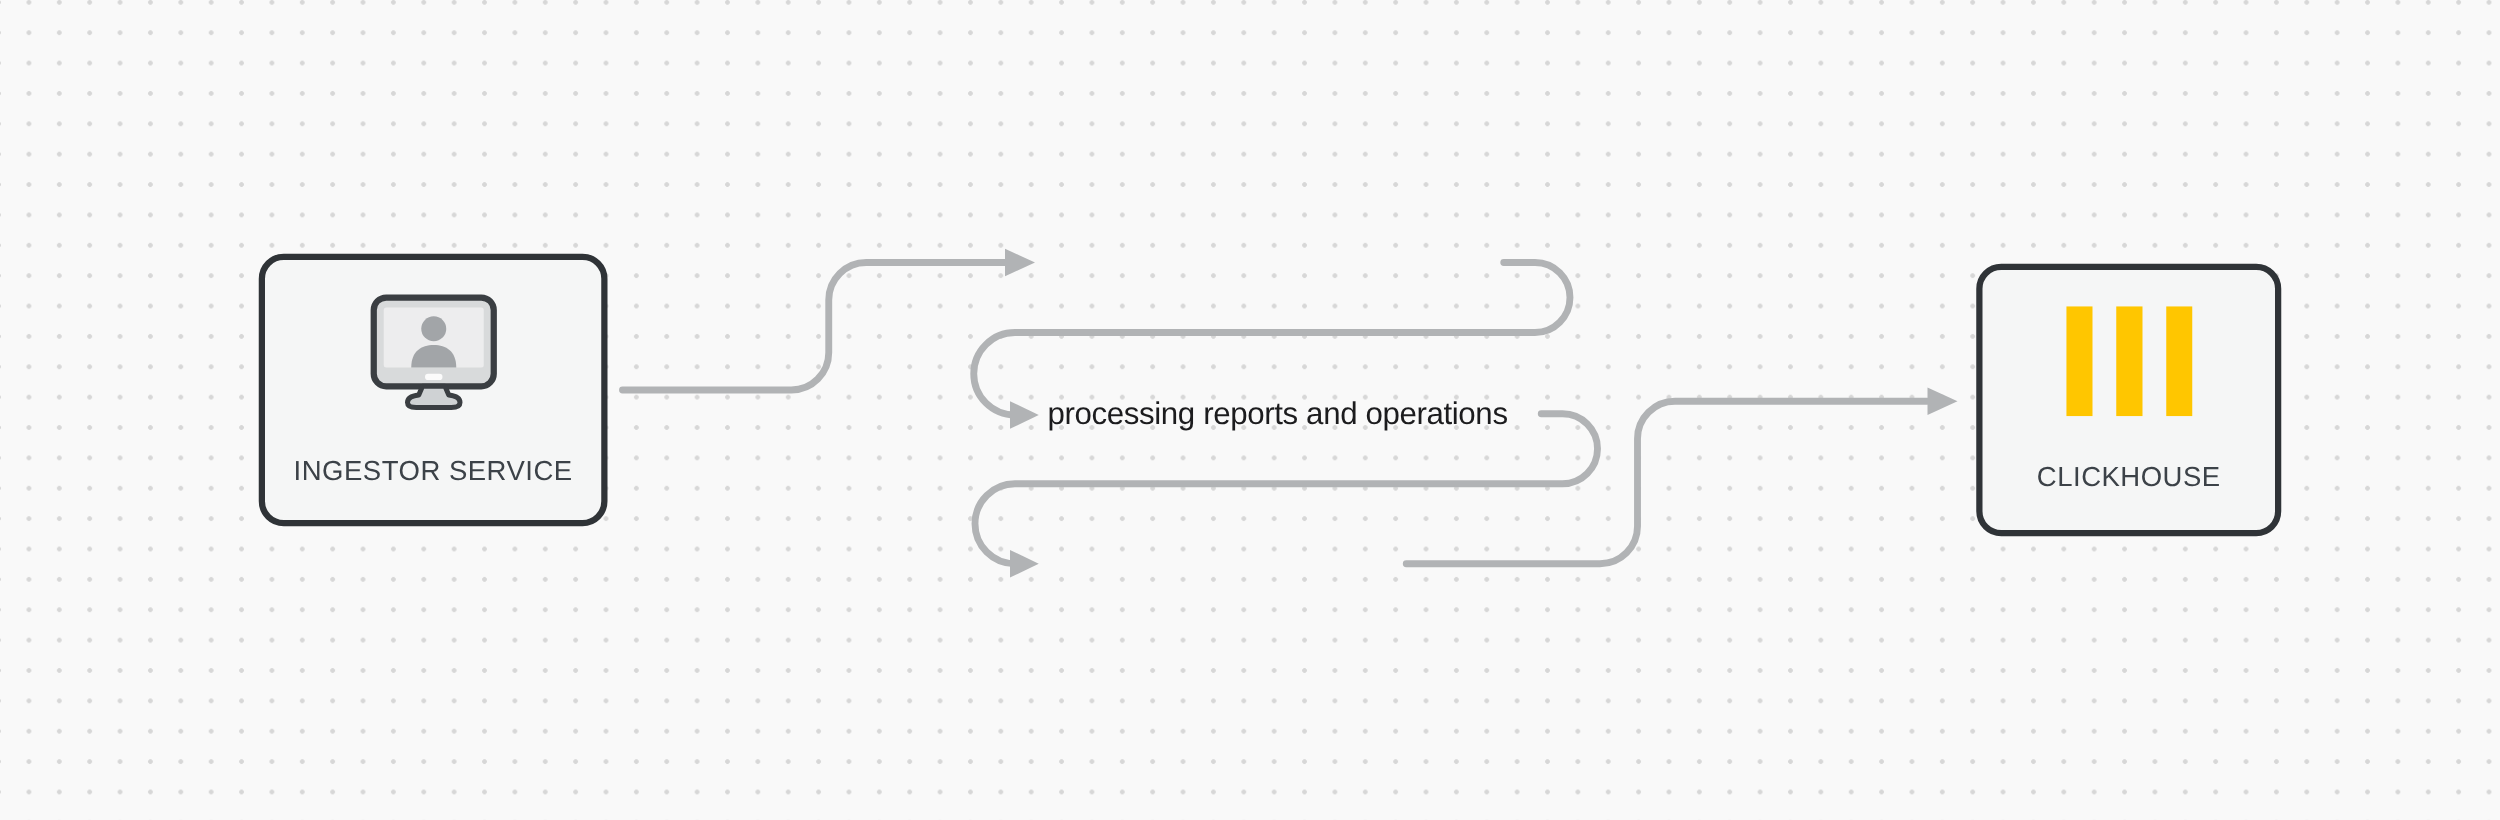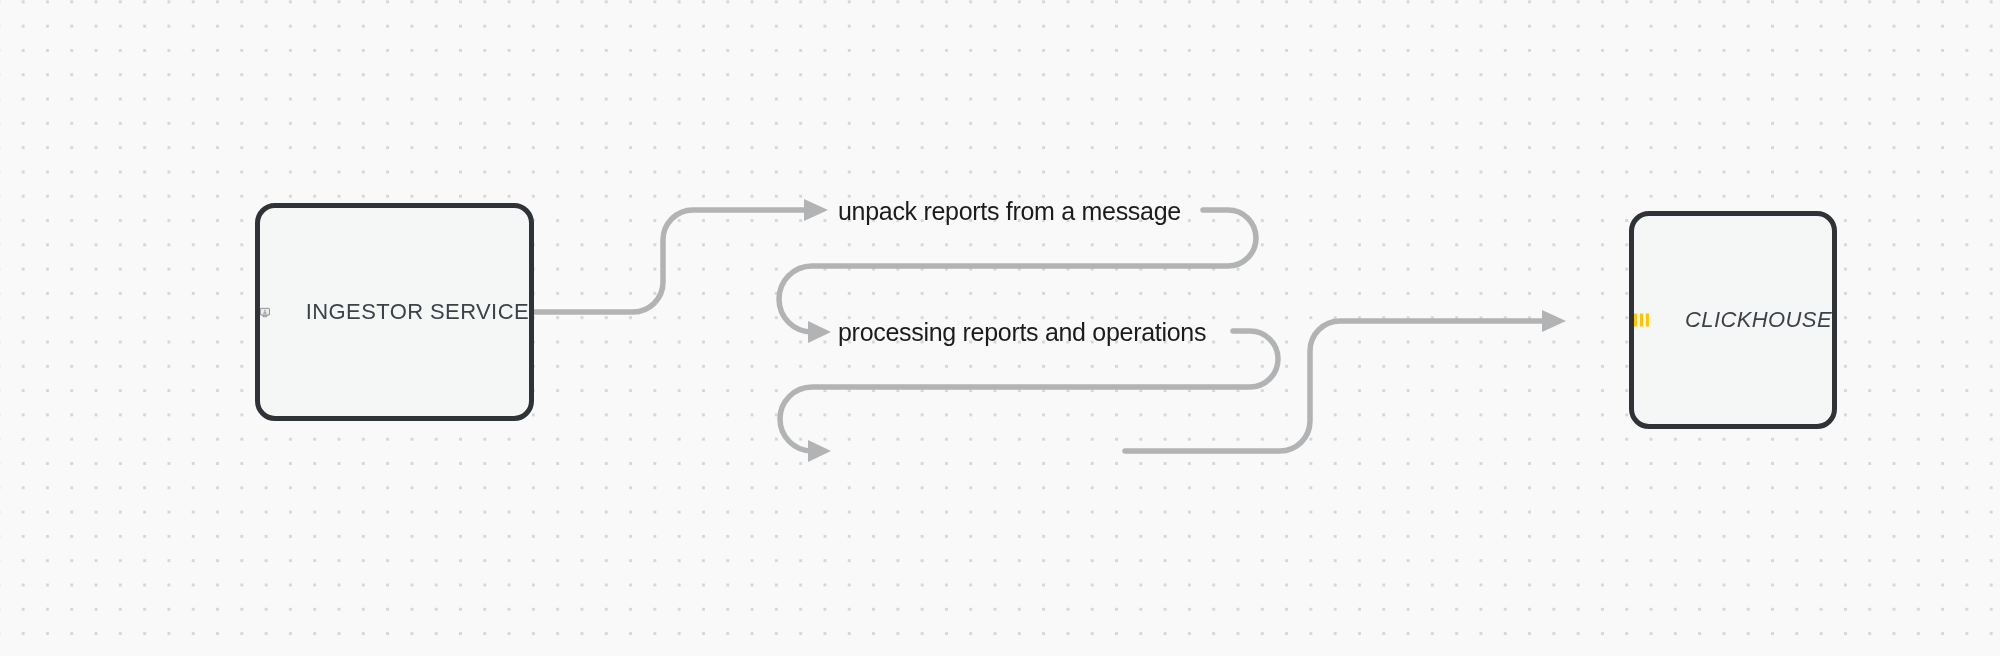--- a/index.html
+++ b/index.html
@@ -40,28 +40,27 @@
     stroke-linejoin: round;
   }
   .head { fill: var(--connector); }
 
   .node {
     position: absolute;
     background: var(--node-fill);
     border: 5px solid var(--node-border);
     border-radius: 20px;
     display: flex;
-    flex-direction: row;
+    flex-direction: column;
     align-items: center;
     justify-content: center;
     gap: 36px;
-    margin-left: 48px;
   }
   #node-ingestor  { left: 207px; top: 203px; width: 279px; height: 218px; }
-  #node-clickhouse{ left: 1581px; top: 211px; width: 208px; height: 218px; font-style: italic; }
+  #node-clickhouse{ left: 1581px; top: 211px; width: 244px; height: 218px; }
 
   .node-label {
     font-size: 22px;
     letter-spacing: 0.4px;
     color: var(--node-label);
     white-space: nowrap;
   }
 
   .step {
     position: absolute;
@@ -112,16 +111,15 @@
 
   <div class="node" id="node-clickhouse">
     <svg width="101" height="88" viewBox="0 0 101 88">
       <rect class="ch-bar" x="0" y="0" width="21" height="88"></rect>
       <rect class="ch-bar" x="40" y="0" width="21" height="88"></rect>
       <rect class="ch-bar" x="80" y="0" width="21" height="88"></rect>
     </svg>
     <div class="node-label">CLICKHOUSE</div>
   </div>
 
-  <div class="step" id="step-1">unpack reports from a message</div>
   <div class="step" id="step-2">processing reports and operations</div>
 
 </div>
 
 </body></html>

